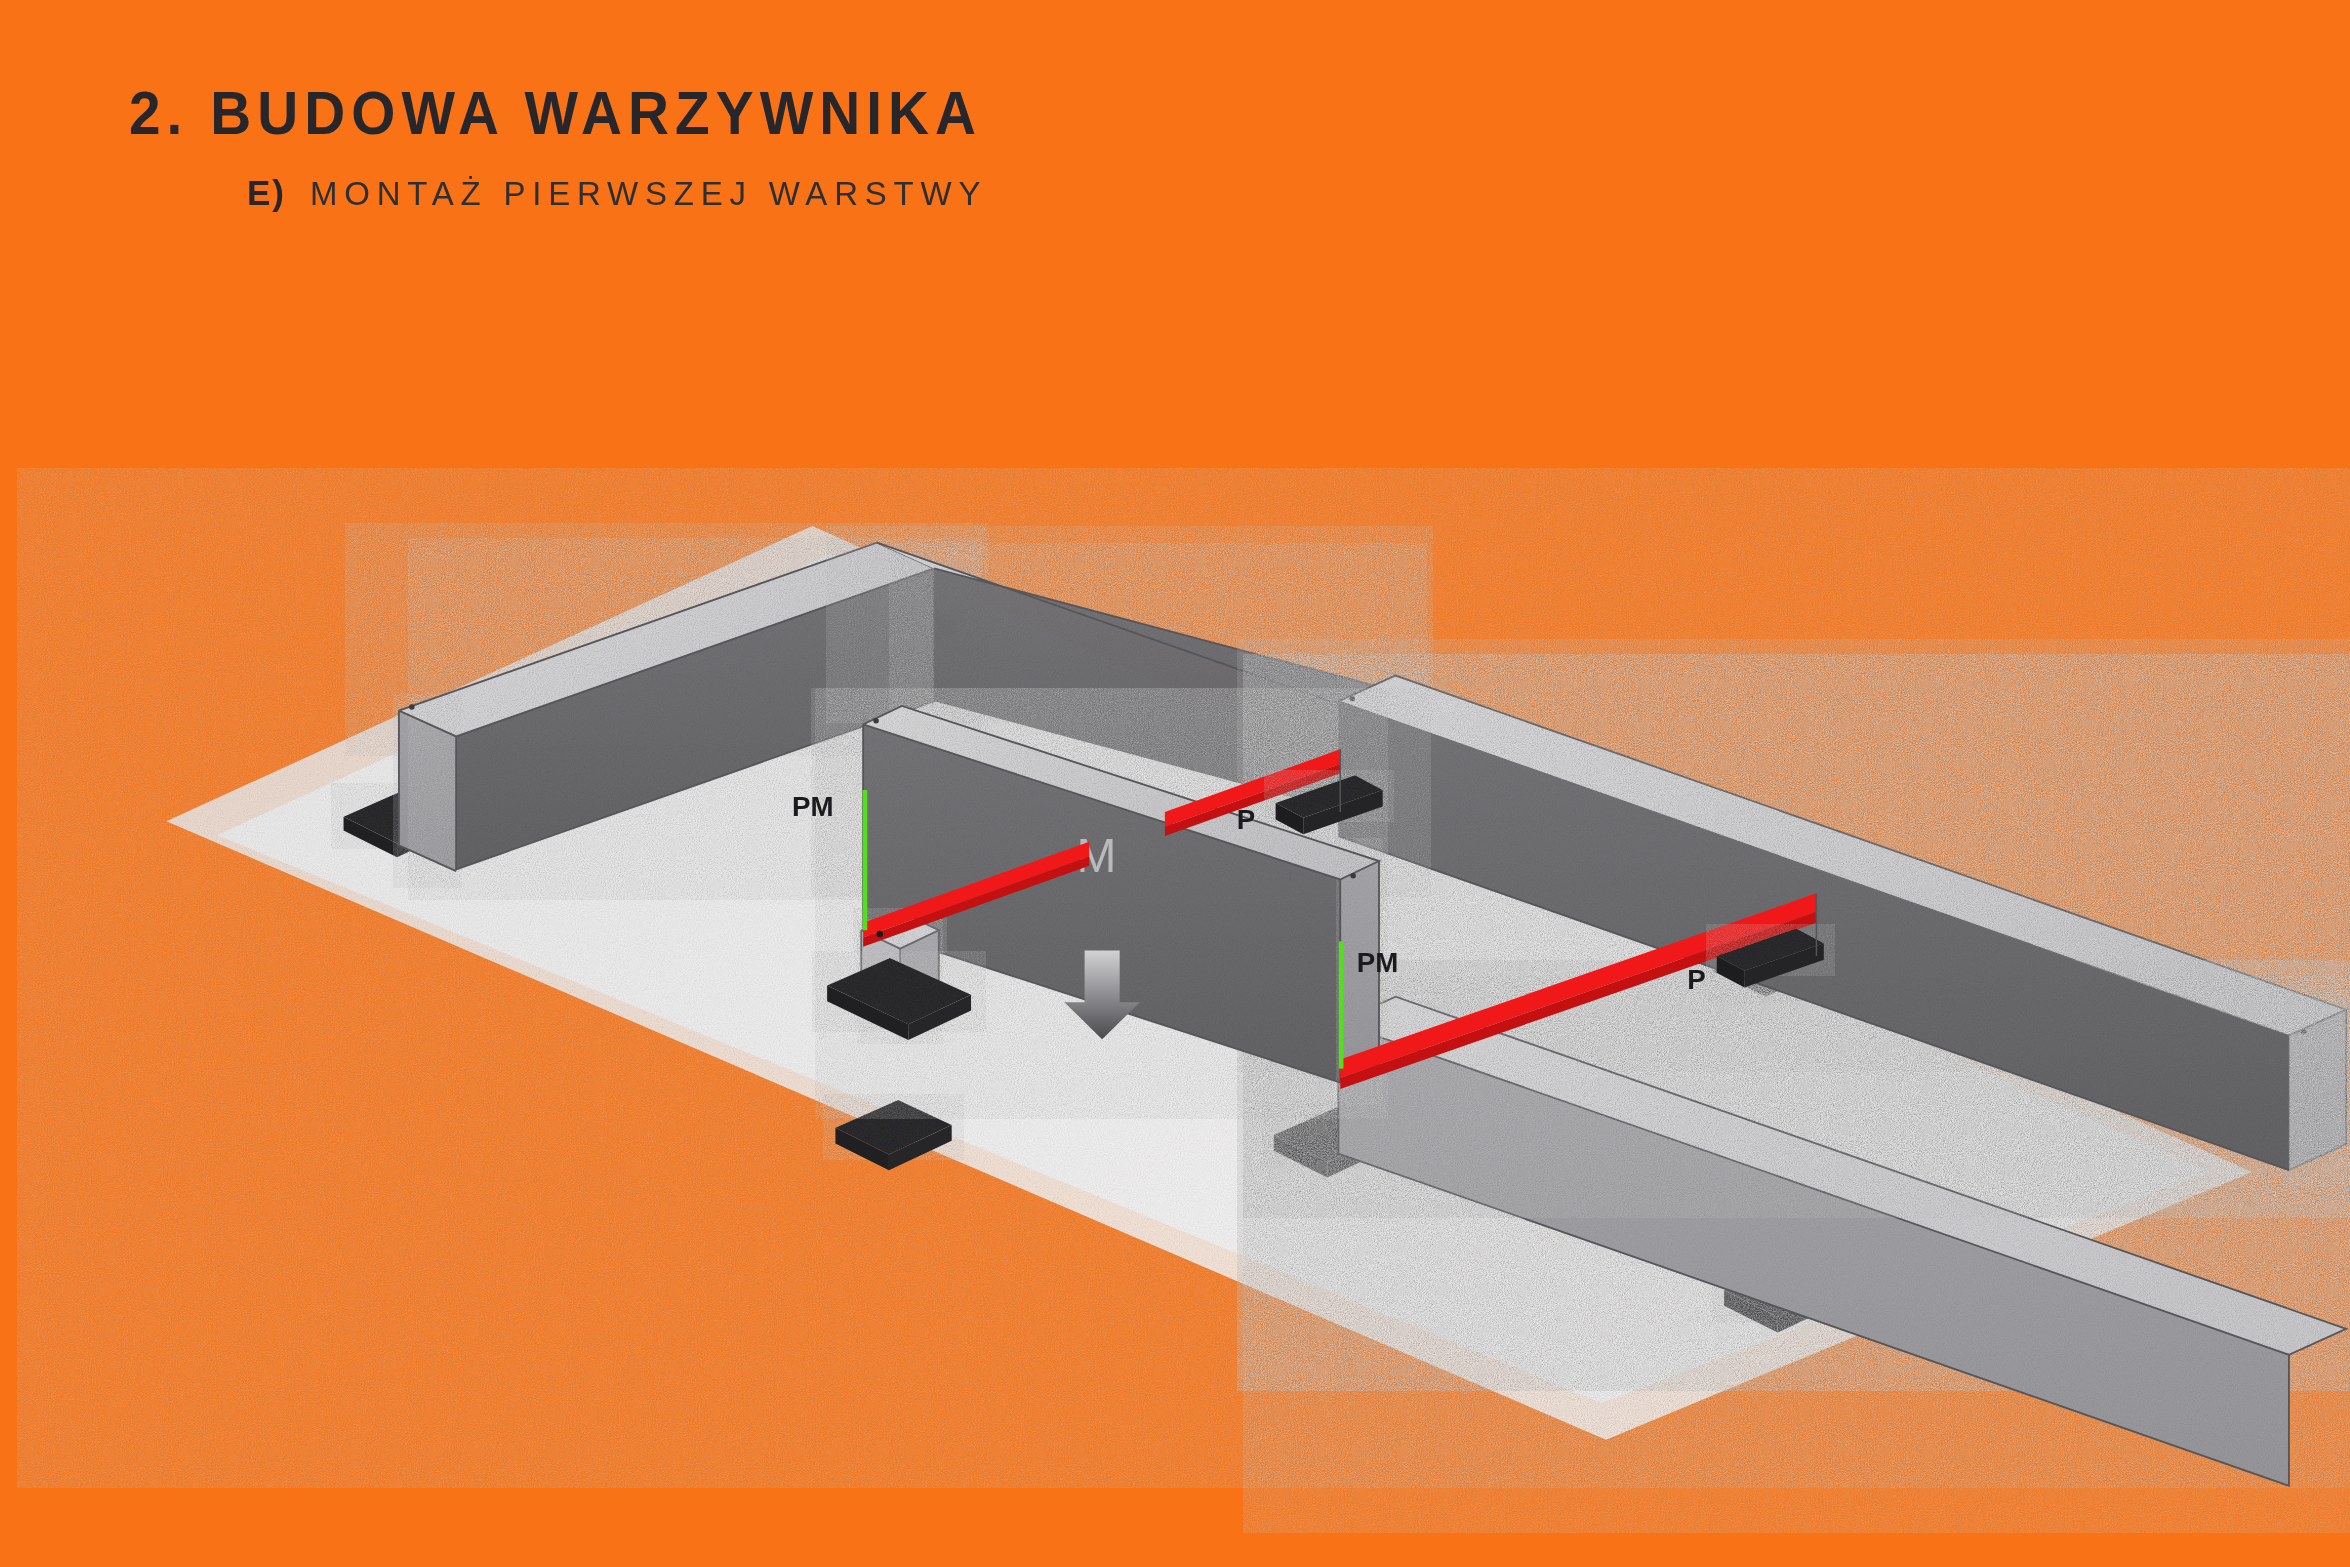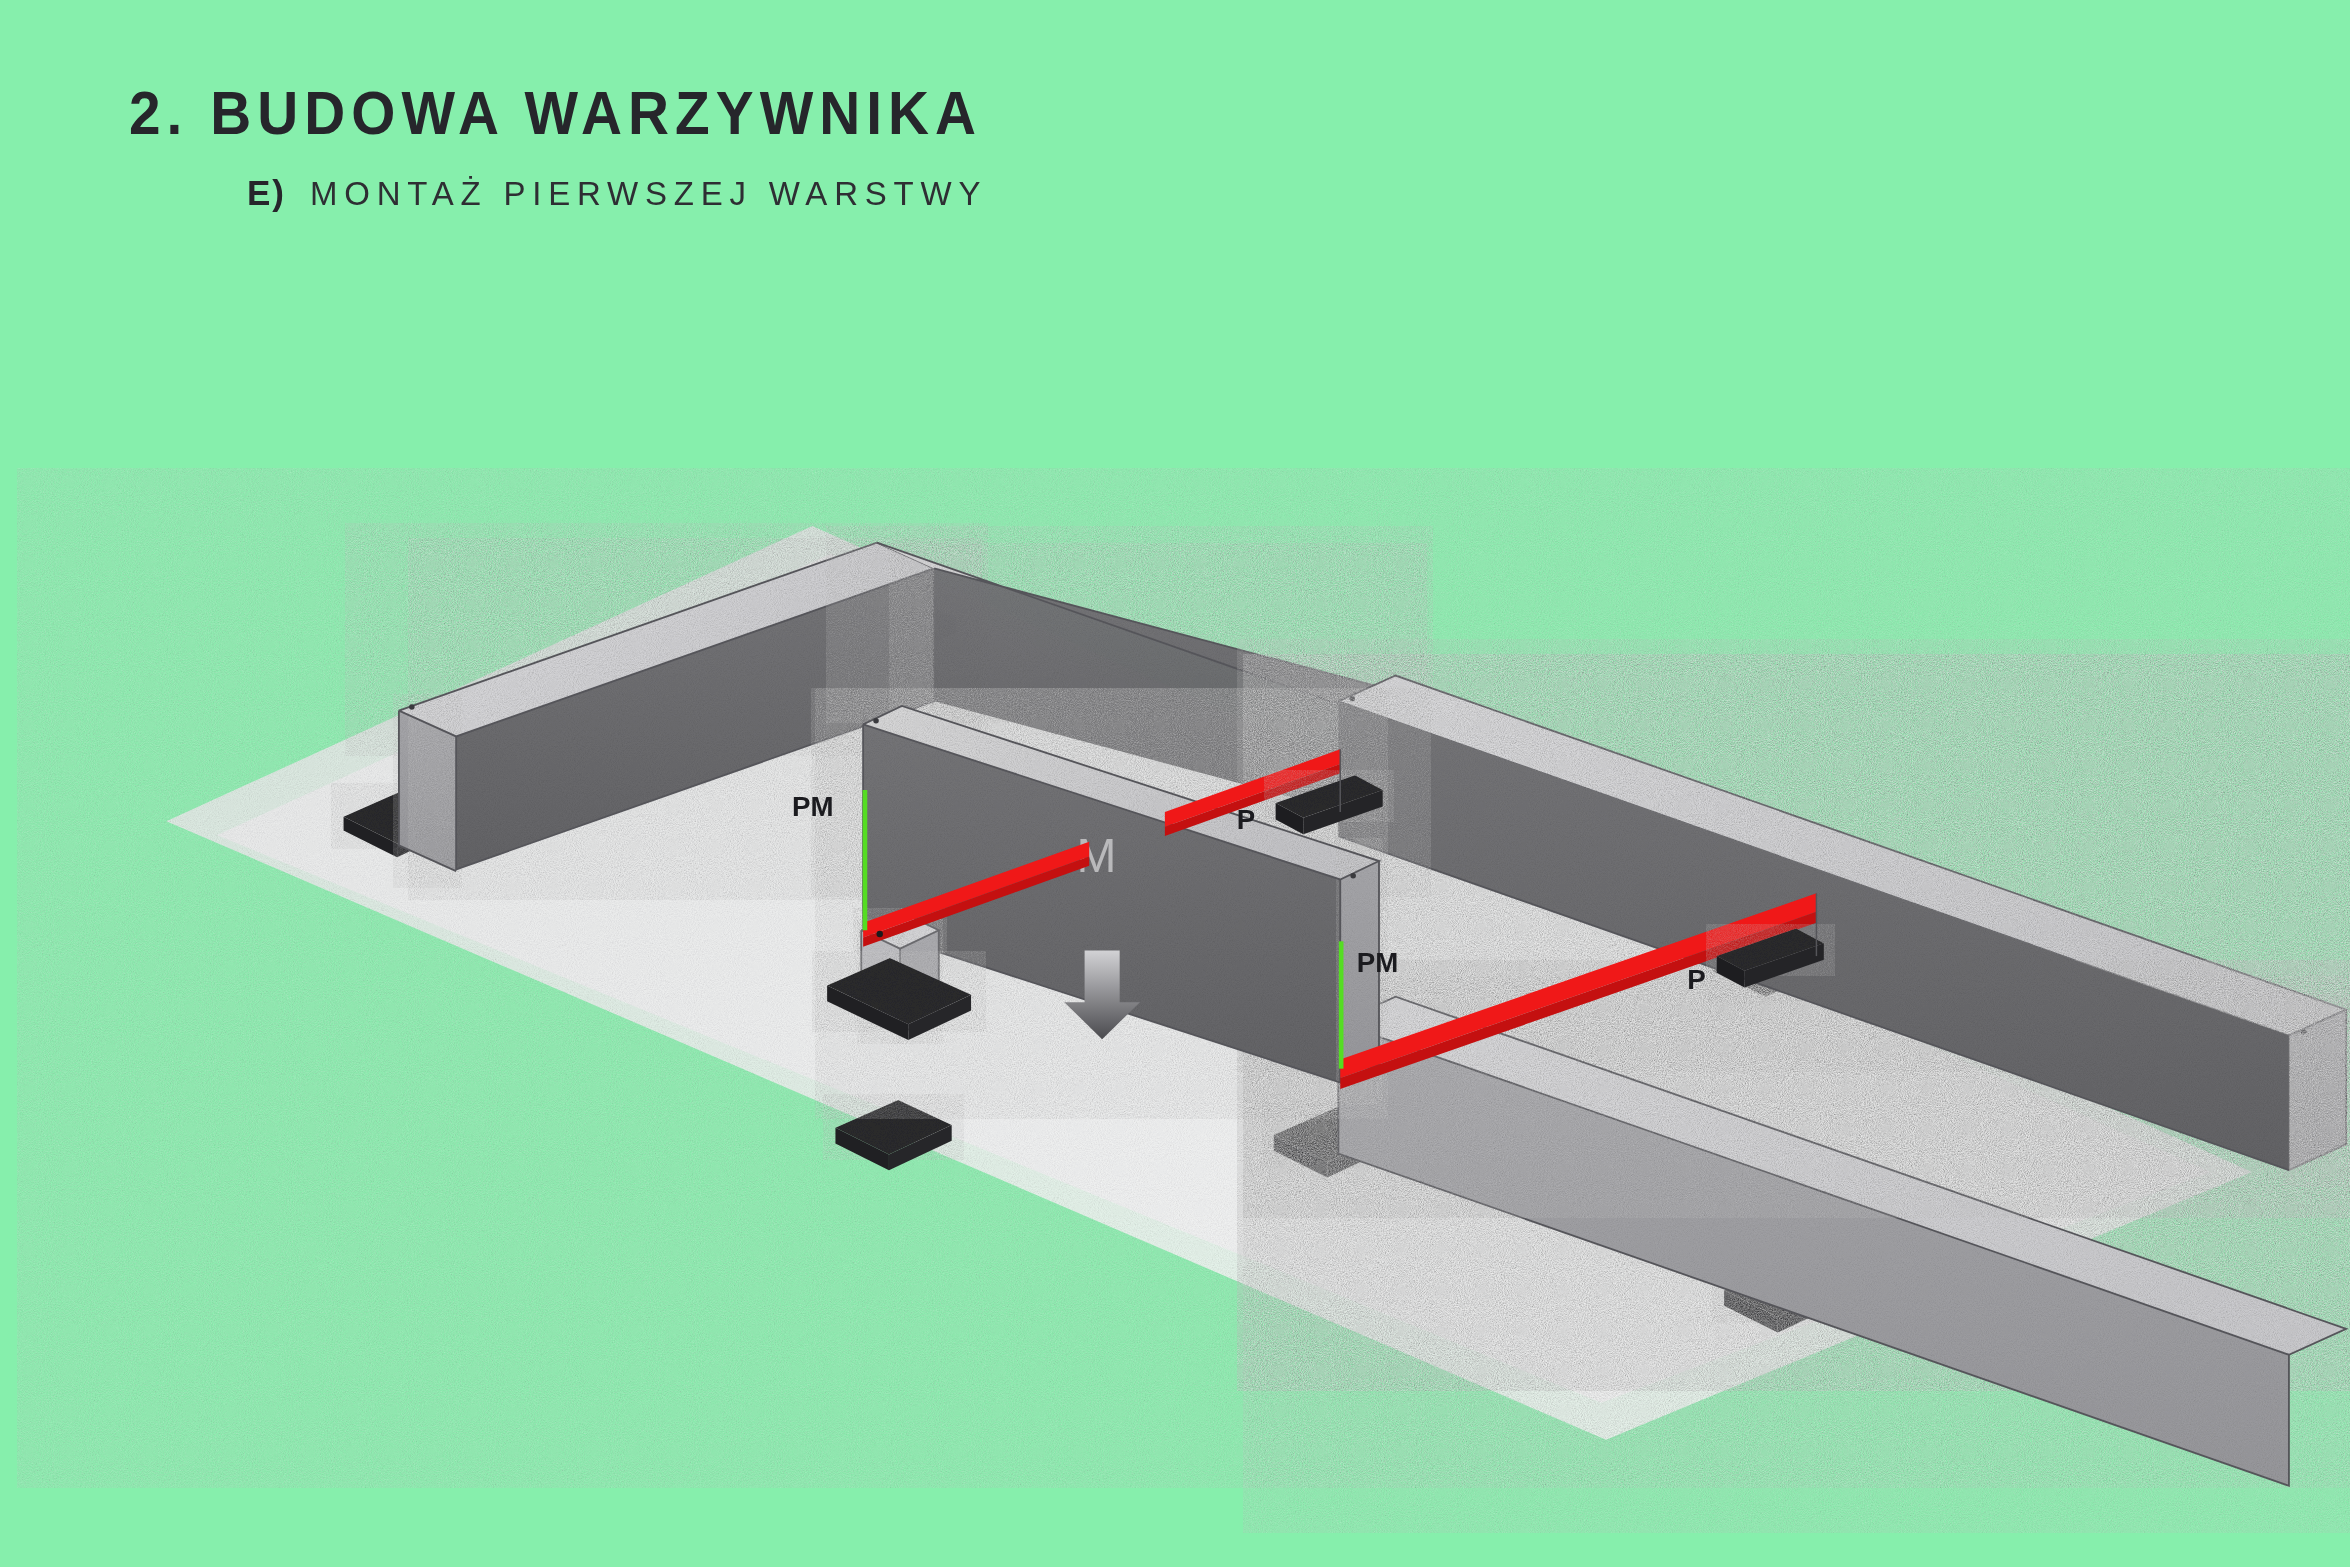--- a/index.html
+++ b/index.html
@@ -11,21 +11,21 @@
     width: 2351px;
     height: 1567px;
     position: relative;
     overflow: hidden;
     font-family: "Liberation Sans", sans-serif;
   }
 
   #page {
     position: absolute;
     inset: 0;
-    background: #86efac;
+    background: #f97316;
   }
 
   
   #header-block {
     position: absolute;
     left: 0;
     top: 0;
     width: 100%;
     padding-top: 83px;
   }

